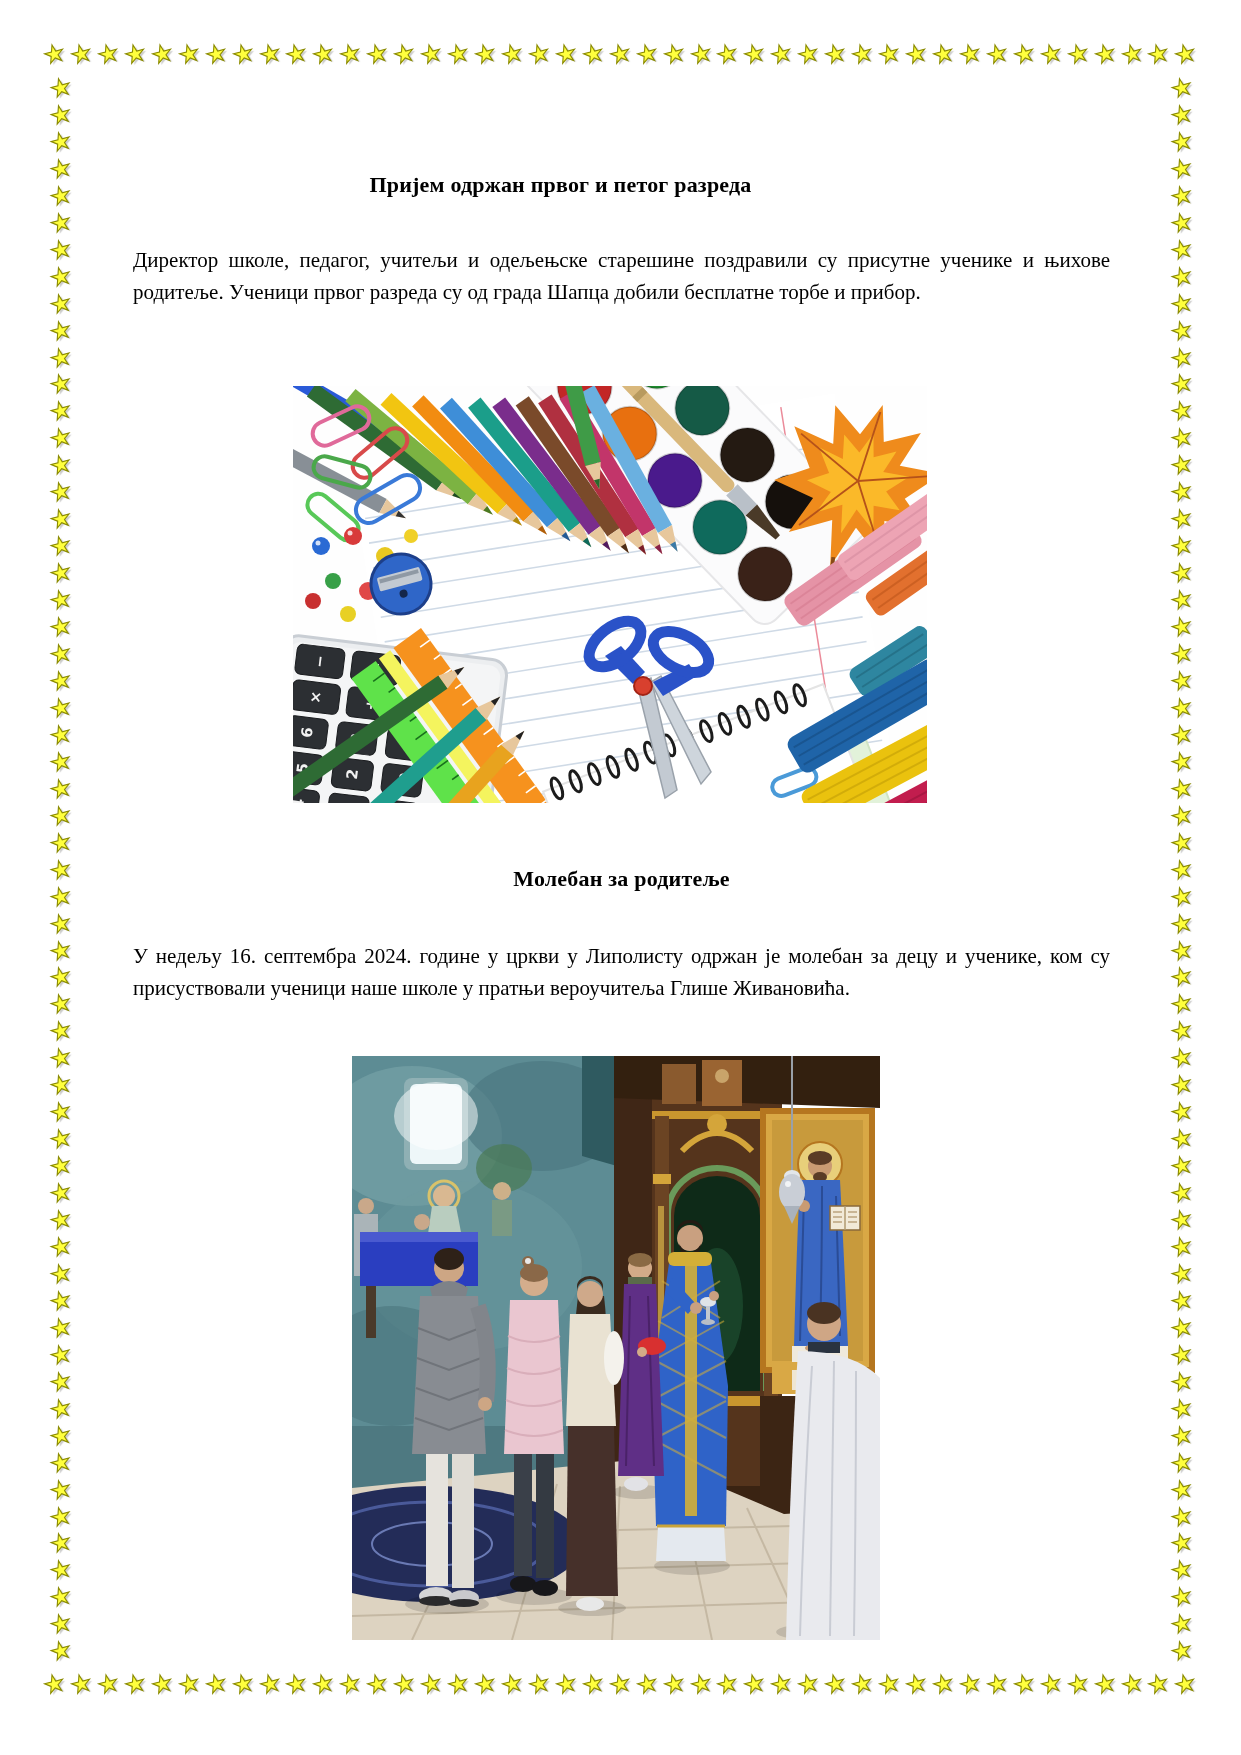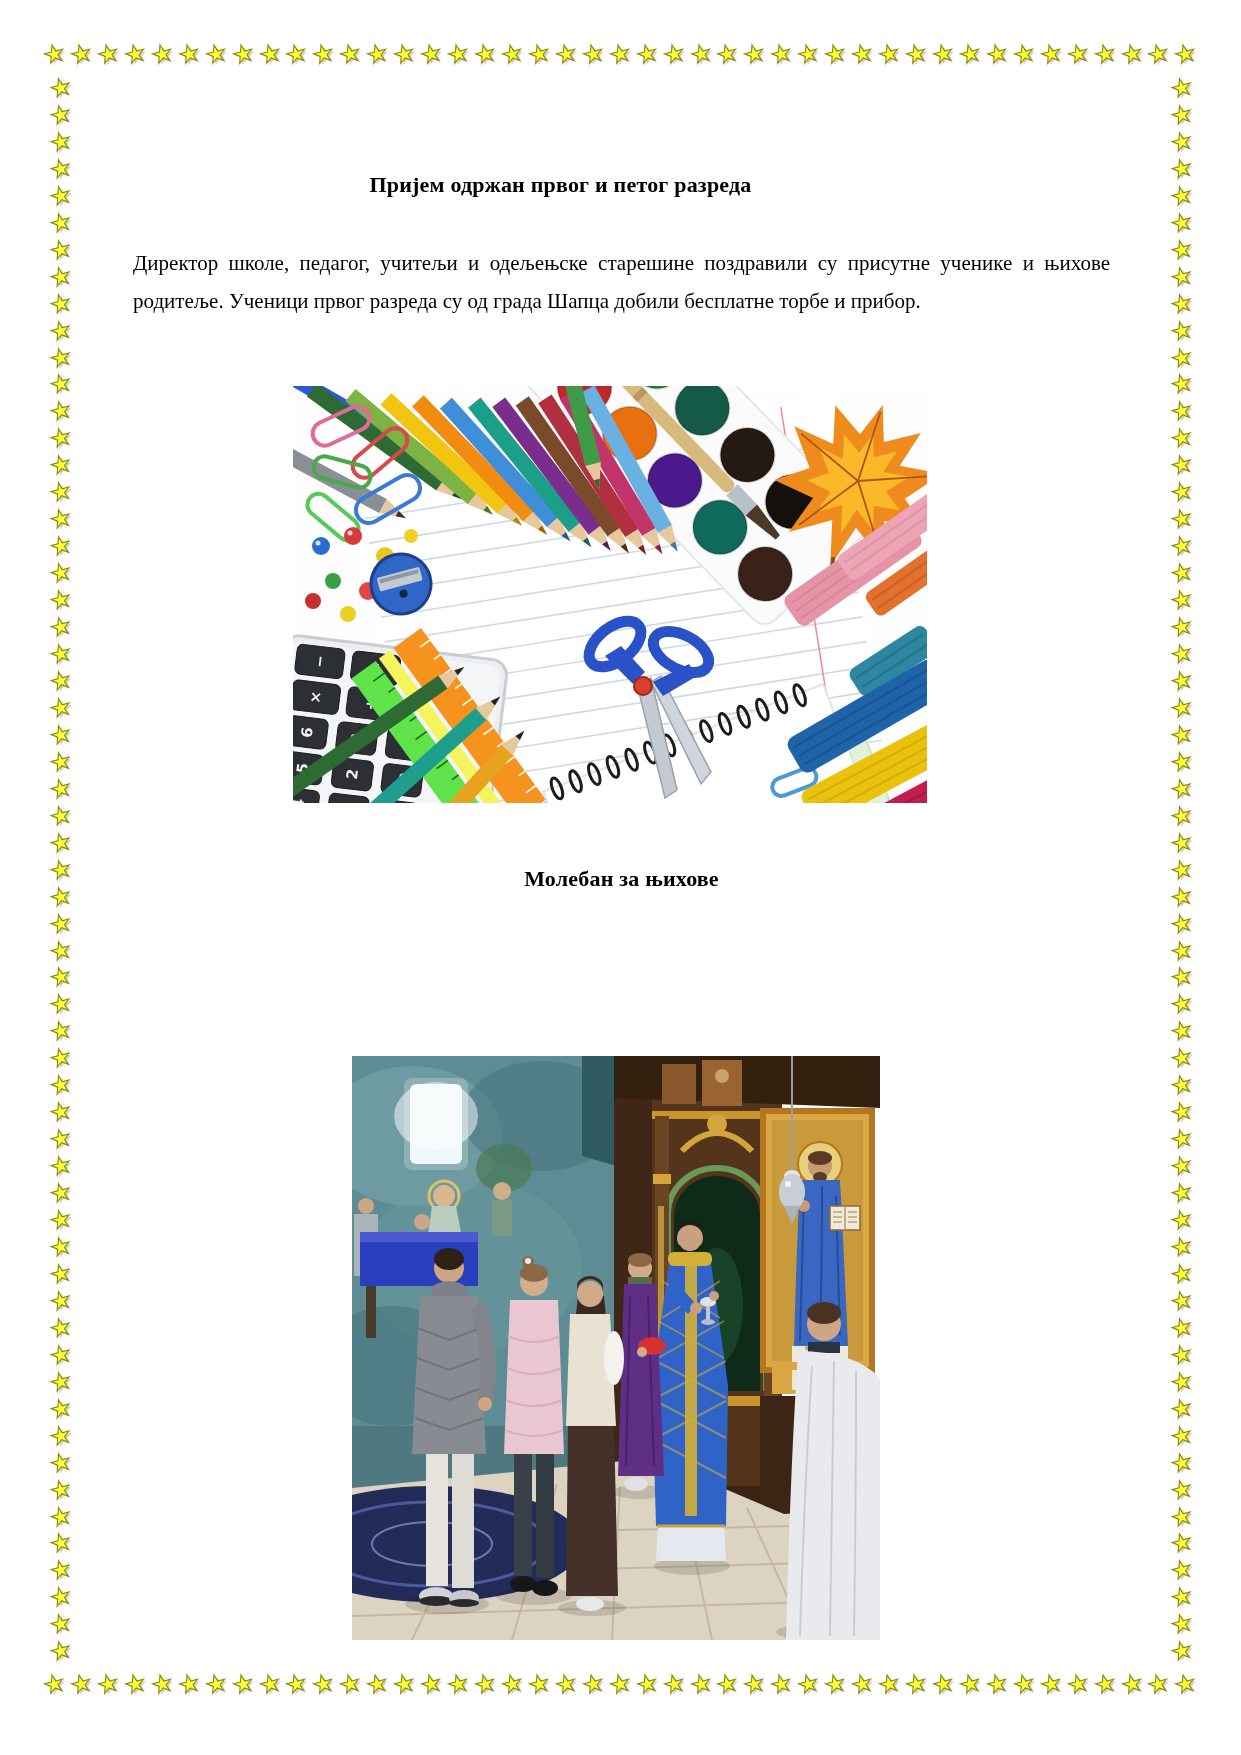--- a/index.html
+++ b/index.html
@@ -16,21 +16,21 @@
   .star{font-family:"DejaVu Sans",sans-serif;font-size:24px;line-height:1;
         color:var(--star-fill,#ffff3d);
         -webkit-text-stroke:1.1px var(--star-outline,#8a8a00);
         text-shadow:2px 2px 1px rgba(110,110,110,.35);
         transform:rotate(-14deg);display:inline-block;}
   
   .title{position:absolute;left:133px;width:977px;margin:0;font-size:22px;font-weight:bold;
          text-align:center;letter-spacing:.2px;}
   .title1{top:172px;padding-right:122px;width:855px;}
   .title2{top:866px;}
-  .para{position:absolute;left:133px;width:977px;margin:0;font-size:21px;line-height:38px;
+  .para{position:absolute;left:133px;width:977px;margin:0;font-size:21px;line-height:32px;
         text-align:justify;}
   .para1{top:244px;}
   .para2{top:940px;}
   
   .photo{position:absolute;margin:0;padding:0;}
   .photo1{left:293px;top:386px;width:634px;height:417px;}
   .photo2{left:352px;top:1056px;width:528px;height:584px;}
   .photo svg{display:block;width:100%;height:100%;}
 </style>
 </head>
@@ -601,21 +601,22 @@
             <rect x="-85" y="-20" width="170" height="40" rx="9" fill="#c21d4e"></rect>
             <g stroke="#9e153e" stroke-width="2" opacity=".7">
               <line x1="-80" y1="-10" x2="80" y2="-10"></line>
               <line x1="-80" y1="0" x2="80" y2="0"></line>
             </g>
           </g>
       </g>
     </svg>
   </figure>
 
-  <h2 class="title title2">Молебан за њихове</h2>
+  <h2 class="title title2">Молебан за родитеље</h2>
+  <p class="para para2">У недељу 16. септембра 2024. године у цркви у Липолисту одржан је молебан за децу и ученике, ком су присуствовали ученици наше школе у пратњи вероучитеља Глише Живановића.</p>
 
   <figure class="photo photo2">
     <svg viewBox="0 0 528 584">
 
       <g>
         <rect x="0" y="0" width="300" height="584" fill="#5d8c94"></rect>
         <ellipse cx="60" cy="80" rx="90" ry="70" fill="#7fa9ae" opacity=".5"></ellipse>
         <ellipse cx="190" cy="60" rx="80" ry="55" fill="#49757e" opacity=".6"></ellipse>
         <ellipse cx="120" cy="210" rx="110" ry="85" fill="#6d9aa0" opacity=".4"></ellipse>
         <ellipse cx="40" cy="310" rx="75" ry="60" fill="#466f78" opacity=".5"></ellipse>

